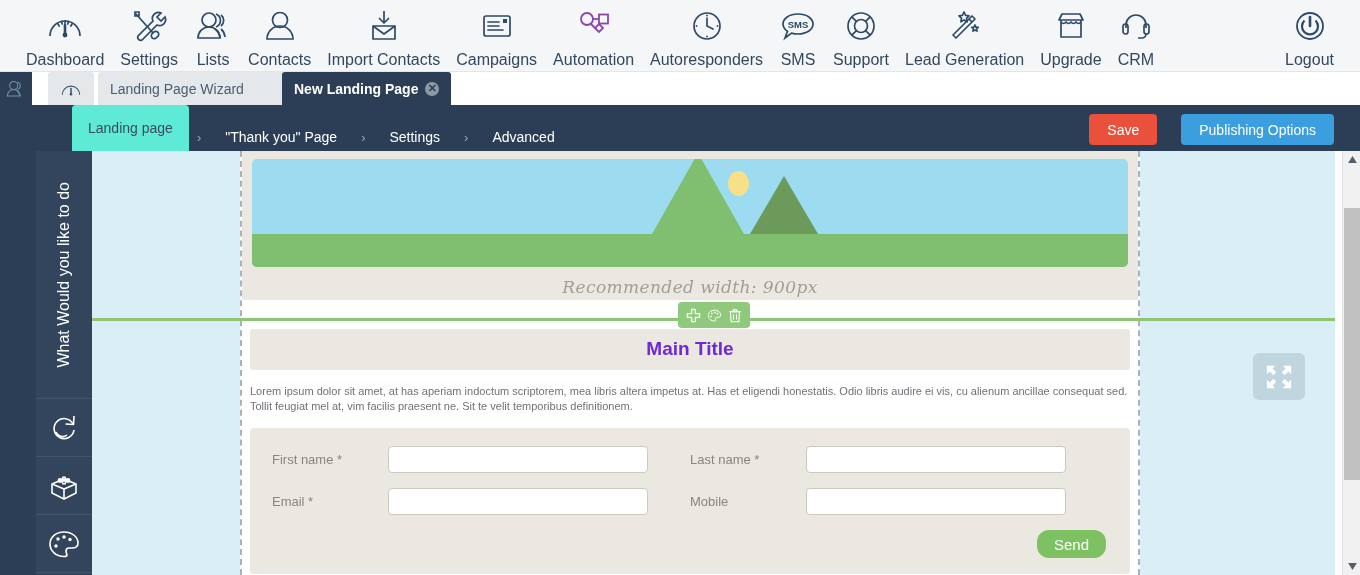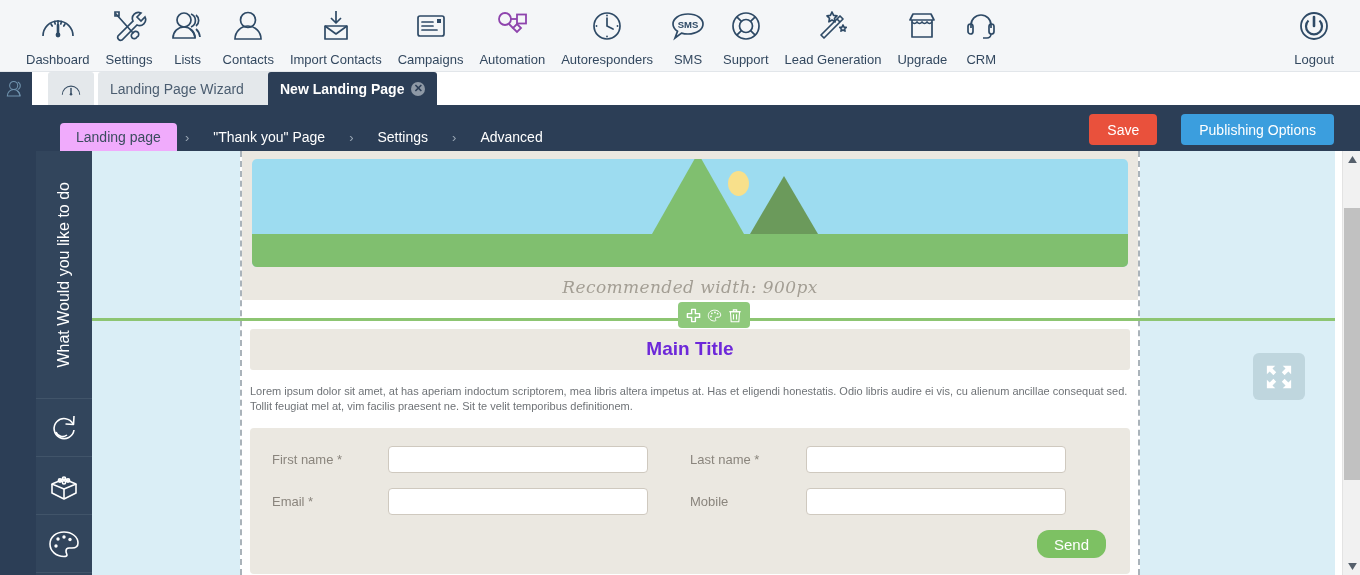--- a/index.html
+++ b/index.html
@@ -17,21 +17,21 @@
     border-bottom: 1px solid #e2e6ea;
   }
   .topbar-inner { display: flex; width: 100%; padding: 4px 18px 0 18px; }
   .nav-item {
     display: flex; flex-direction: column; align-items: center;
     justify-content: space-between; flex: 0 0 auto; cursor: pointer;
     padding: 2px 8px 0 8px; color: #2e4a66; text-decoration: none;
   }
   .nav-item .nav-ico { height: 40px; display: flex; align-items: center; justify-content: center; }
   .nav-item .nav-lbl {
-    font-size: 13px; color: #33485f; white-space: nowrap; line-height: 16px;
+    font-size: 16px; color: #33485f; white-space: nowrap; line-height: 16px;
     margin-top: 6px;
   }
   .spacer { flex: 1 1 auto; }
 
   
   .tabstrip {
     position: absolute; top: 72px; left: 0; width: 1360px; height: 33px;
     background: #ffffff;
   }
   .tabstrip-leftbox {
@@ -61,22 +61,22 @@
   }
   .step-sidegap {
     position: absolute; left: 0; top: 0; width: 32px; height: 46px; background: #2c3e56;
   }
   .steps { position: absolute; left: 60px; top: 0; height: 46px; display: flex; align-items: flex-end; }
   .step {
     font-size: 14px; color: #ffffff; padding: 0 16px; height: 28px;
     display: flex; align-items: center; cursor: pointer; white-space: nowrap;
   }
   .step.active {
-    background: #f0abfc; color: #3b4c5e; border-radius: 4px 4px 0 0;
-    height: 28px; font-size: 14px;
+    background: #5eead4; color: #3b4c5e; border-radius: 4px 4px 0 0;
+    height: 46px; font-size: 14px; margin-left: 12px;
   }
   .step-sep { color: #9aa7b5; font-size: 13px; padding: 0 8px; height: 28px;
     display: flex; align-items: center; }
   .actions { position: absolute; right: 26px; top: 9px; display: flex; gap: 24px; }
   .btn {
     border: none; border-radius: 4px; color: #fff; font-size: 14px;
     padding: 0 18px; height: 31px; cursor: pointer;
     font-family: "Liberation Sans", sans-serif;
   }
   .btn-save { background: #e9513c; }
@@ -404,21 +404,21 @@
         <path d="M19 25 L19 16" stroke-width="2.6" stroke-linecap="round"></path>
         <circle cx="19" cy="26" r="2.2" fill="#3c5268" stroke="none"></circle>
       </svg>
     </div>
 
     <div class="tab inactive" style="left:98px;">
       <span>Landing Page Wizard</span>
       <span class="tab-close">✕</span>
     </div>
 
-    <div class="tab active" style="left:268px;">
+    <div class="tab active" style="left:282px;">
       <span>New Landing Page</span>
       <span class="tab-close">✕</span>
     </div>
   </div>
 
   <div class="stepbar">
     <div class="step-sidegap"></div>
 
     <div class="steps">
       <div class="step active">Landing page</div>

